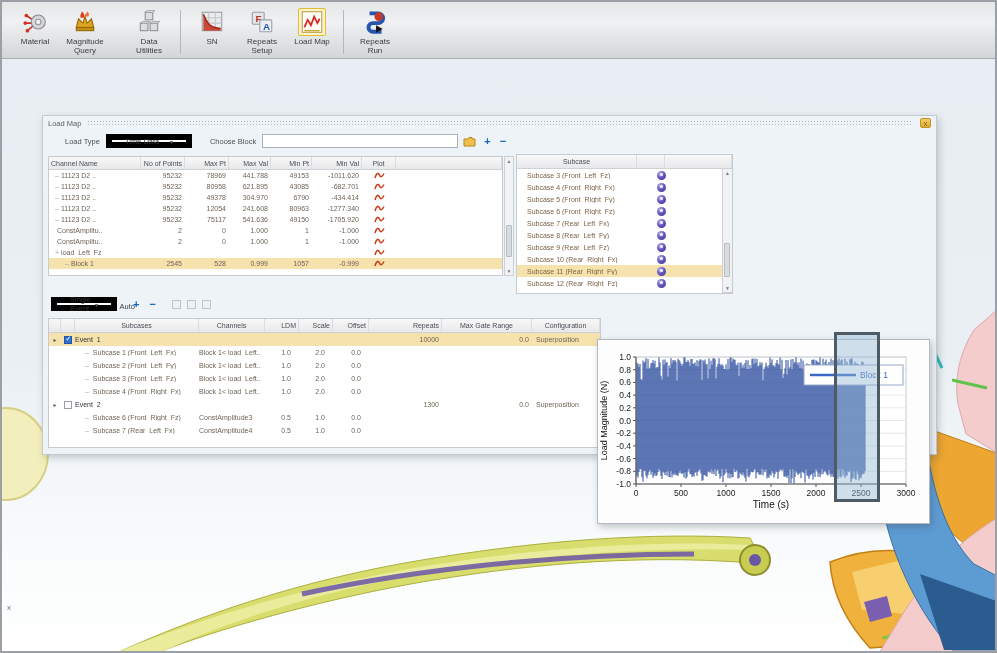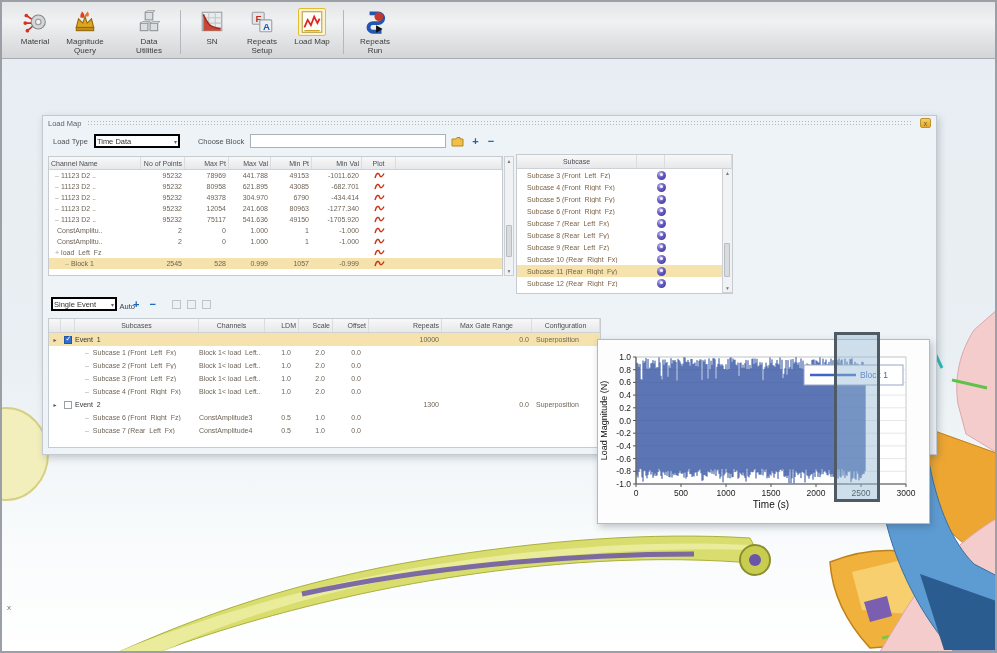--- a/index.html
+++ b/index.html
@@ -21,23 +21,23 @@
   .titlebar .t-text{font-size:7.5px;color:#5a5f66;white-space:nowrap;}
   .titlebar .t-dots{flex:1;height:4px;margin:0 7px;
     background-image:repeating-linear-gradient(90deg,#b2b7bd 0 1px,transparent 1px 3px),repeating-linear-gradient(90deg,#b2b7bd 0 1px,transparent 1px 3px);
     background-size:100% 1px,100% 1px;background-position:0 0,0 3px;background-repeat:no-repeat;}
   .close-btn{width:11px;height:10px;font-size:7px;line-height:9px;text-align:center;color:#7a5a10;
     background:linear-gradient(#f2cf63,#e0a92f);border:1px solid #c2922a;border-radius:2px;cursor:pointer;}
   .close-plain{font-size:8px;color:#888;cursor:pointer;line-height:10px;}
   
   .loadmap{position:absolute;left:40px;top:113px;width:895px;height:340px;background:#eef3f8;
     border:1px solid #c3c9cf;box-shadow:2px 3px 7px rgba(60,70,80,.25);}
-  .lm-controls{position:absolute;left:0;top:16px;width:100%;height:18px;display:flex;align-items:center;font-size:7.5px;color:#4c5158;}
+  .lm-controls{position:absolute;left:12px;top:16px;width:100%;height:18px;display:flex;align-items:center;font-size:7.5px;color:#4c5158;}
   .lbl{white-space:nowrap;}
-  .select{background:#fff;border:2px solid #000000;height:14px;display:flex;align-items:center;padding:0 1px;font-size:7.5px;color:#333;cursor:pointer;justify-content:flex-end;}
+  .select{background:#fff;border:6px solid #000000;height:14px;display:flex;align-items:center;padding:0 13px;font-size:7.5px;color:#333;cursor:pointer;justify-content:flex-end;}
   .select .caret{margin-left:auto;font-size:6px;color:#667;}
   .txt-input{background:#fff;border:1px solid #a9b2ba;height:14px;font-size:7.5px;padding:0 3px;color:#333;}
   .mini-btn{color:#1565c0;font-weight:bold;font-size:11px;line-height:11px;cursor:pointer;}
   .gray-ico{width:9px;height:9px;border:1px solid #bfc4c9;background:#eef0f2;display:inline-block;}
   
   .panel{position:absolute;background:#fff;border:1px solid #c6cbd0;}
   .thead{display:grid;height:13px;background:linear-gradient(#f8f8f8,#e7e8ea);border-bottom:1px solid #cfd2d5;}
   .thead>div{font-size:7px;color:#4a4e54;display:flex;align-items:center;border-right:1px solid #dadde0;padding:0 2px;}
   .trow{display:grid;align-items:center;}
   .trow.hl{background:#f5e2ac;}

